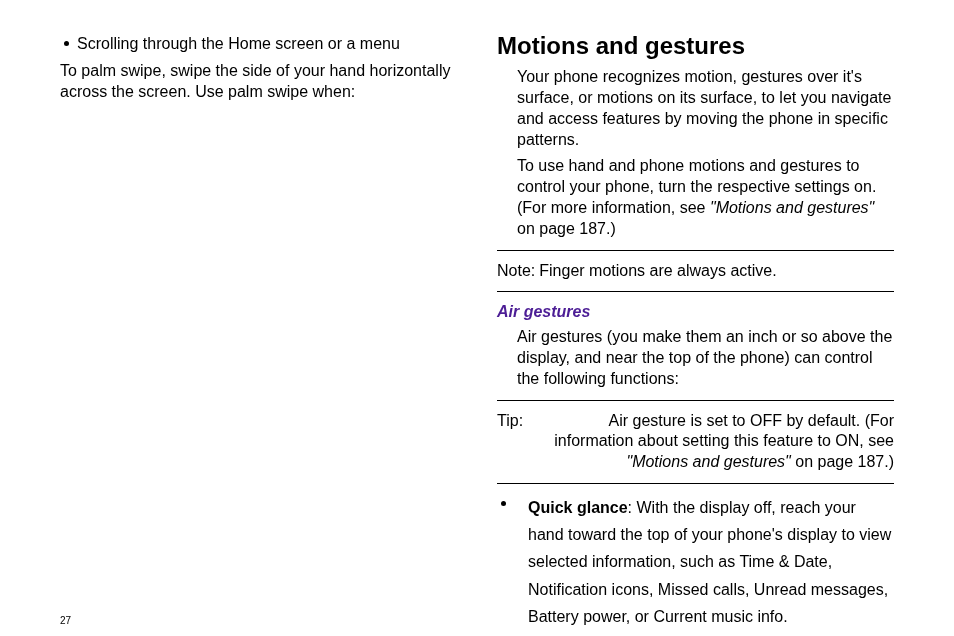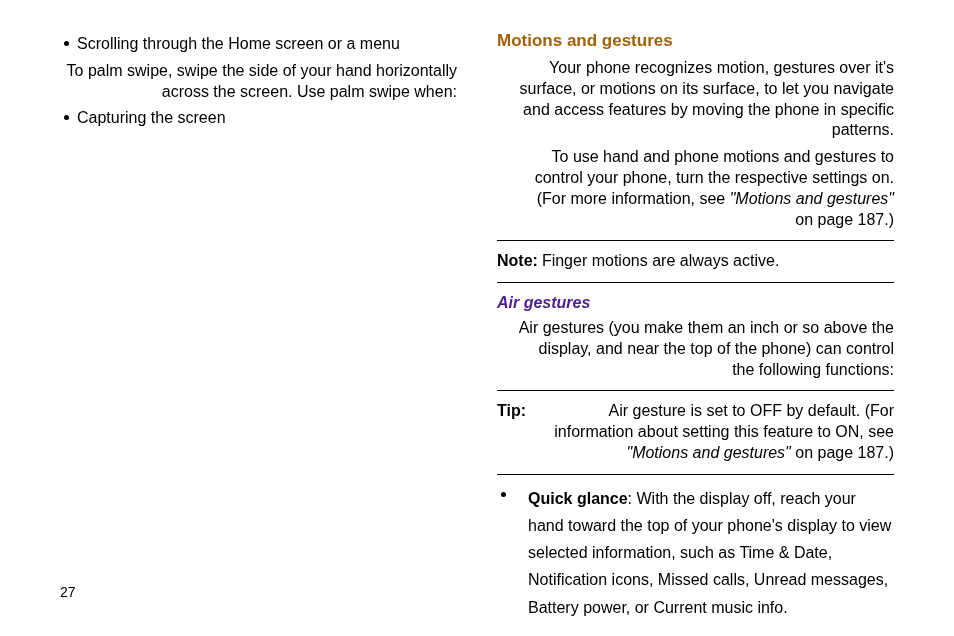--- a/index.html
+++ b/index.html
@@ -27,40 +27,39 @@
     min-width: 0;
   }
   .body-text {
     font-size: 16px;
     line-height: 1.3;
     font-stretch: condensed;
     letter-spacing: 0;
   }
   .para {
     margin: 0 0 6px 0;
-    text-align: right;
   }
   .bullet-row {
     display: flex;
     align-items: flex-start;
     margin: 4px 0 6px 0;
   }
   .bullet-dot {
     width: 5px;
     height: 5px;
     background: #000;
     border-radius: 50%;
     margin: 7px 8px 0 4px;
     flex: none;
   }
   .bullet-text { flex: 1; }
   .h1 {
-    color: #a16207;
+    color: #000000;
     font-weight: 900;
-    font-size: 17px;
+    font-size: 24px;
     margin: 0 0 6px 0;
     font-stretch: normal;
   }
   .h2 {
     color: #4c1d95;
     font-weight: 700;
     font-style: italic;
     font-size: 16px;
     margin: 8px 0 4px 0;
   }
@@ -70,51 +69,47 @@
   .rule {
     border: none;
     border-top: 1.5px solid #000;
     margin: 10px 0;
   }
   .note-row, .tip-row {
     display: flex;
     align-items: flex-start;
   }
   .note-label, .tip-label {
-    font-weight: 700;
+    font-weight: 400;
     margin-right: 4px;
     flex: none;
   }
   .italic { font-style: italic; }
   .bold { font-weight: 700; }
   .page-num {
     position: absolute;
     left: 60px;
-    bottom: 36px;
-    font-size: 14px;
+    bottom: 10px;
+    font-size: 10px;
   }
   .tip-body { flex: 1; text-align: right; }
   .quick-bullet .bullet-text { line-height: 1.7; }
 </style>
 </head>
 <body>
 
 <div class="page">
   <div class="cols">
 
     <div class="col body-text">
       <div class="bullet-row">
         <span class="bullet-dot"></span>
         <span class="bullet-text">Scrolling through the Home screen or a menu</span>
       </div>
       <p class="para">To palm swipe, swipe the side of your hand horizontally across the screen. Use palm swipe when:</p>
-      <div class="bullet-row">
-        <span class="bullet-dot"></span>
-        <span class="bullet-text">Capturing the screen</span>
-      </div>
     </div>
 
     <div class="col body-text">
       <h2 class="h1">Motions and gestures</h2>
       <div class="indent-block">
         <p class="para">Your phone recognizes motion, gestures over it's surface, or motions on its surface, to let you navigate and access features by moving the phone in specific patterns.</p>
         <p class="para">
           <span>To use hand and phone motions and gestures to control your phone, turn the respective settings on. (For more information, see </span><span class="italic">"Motions and gestures"</span><span> on page 187.)</span>
         </p>
       </div>

